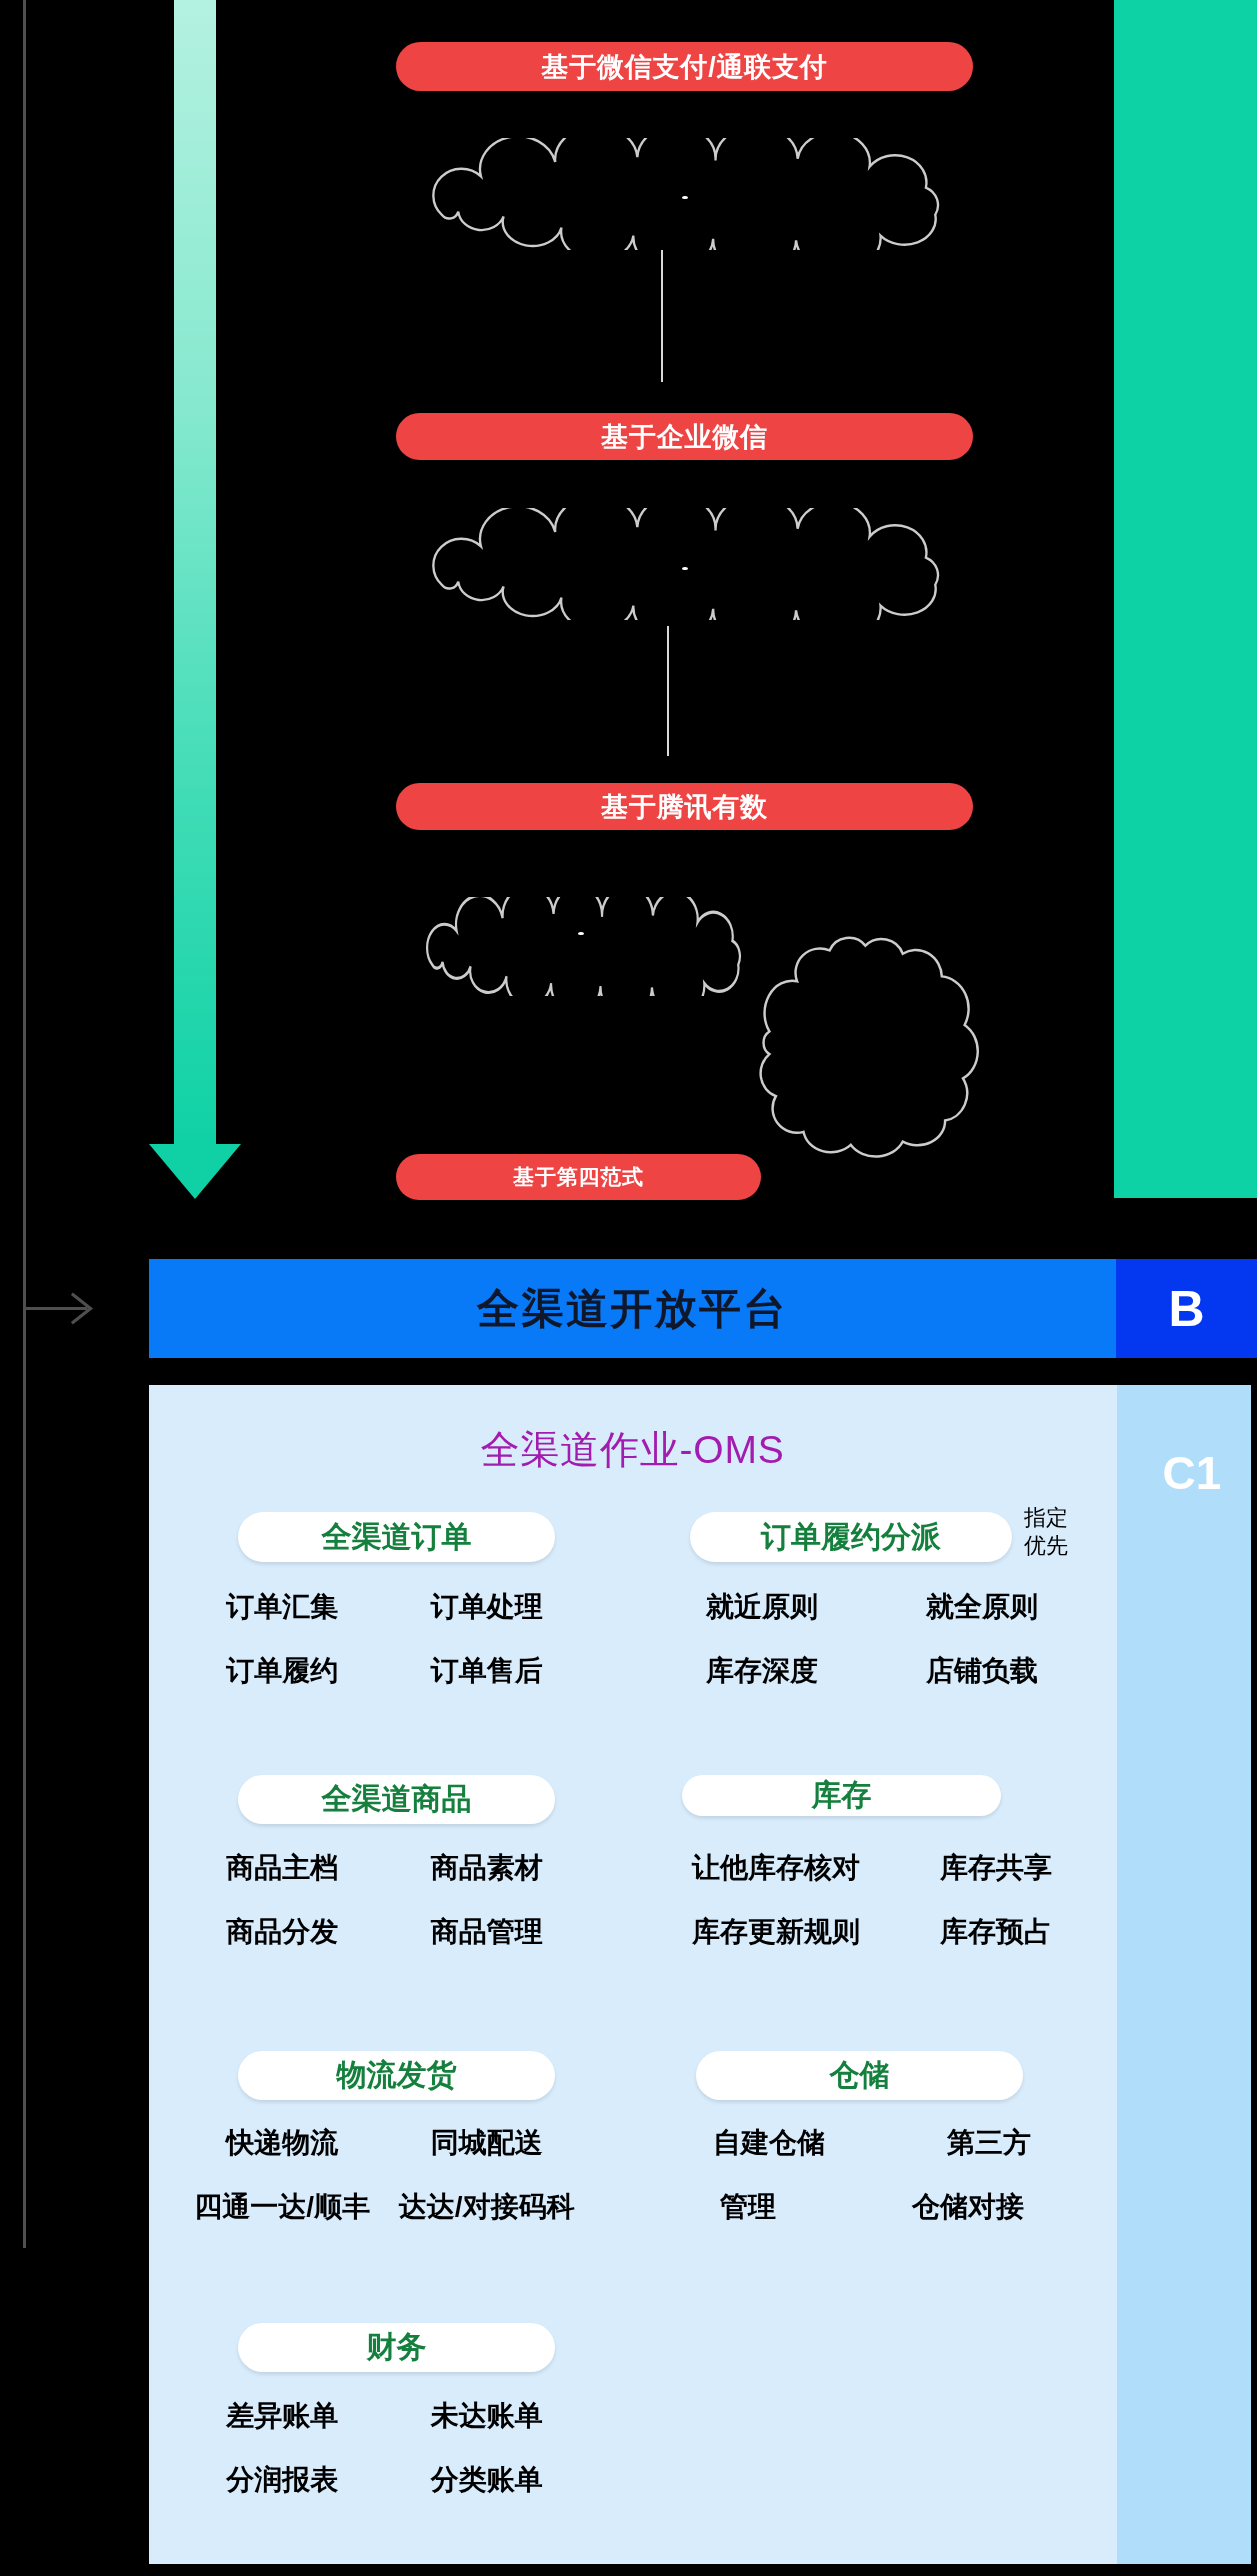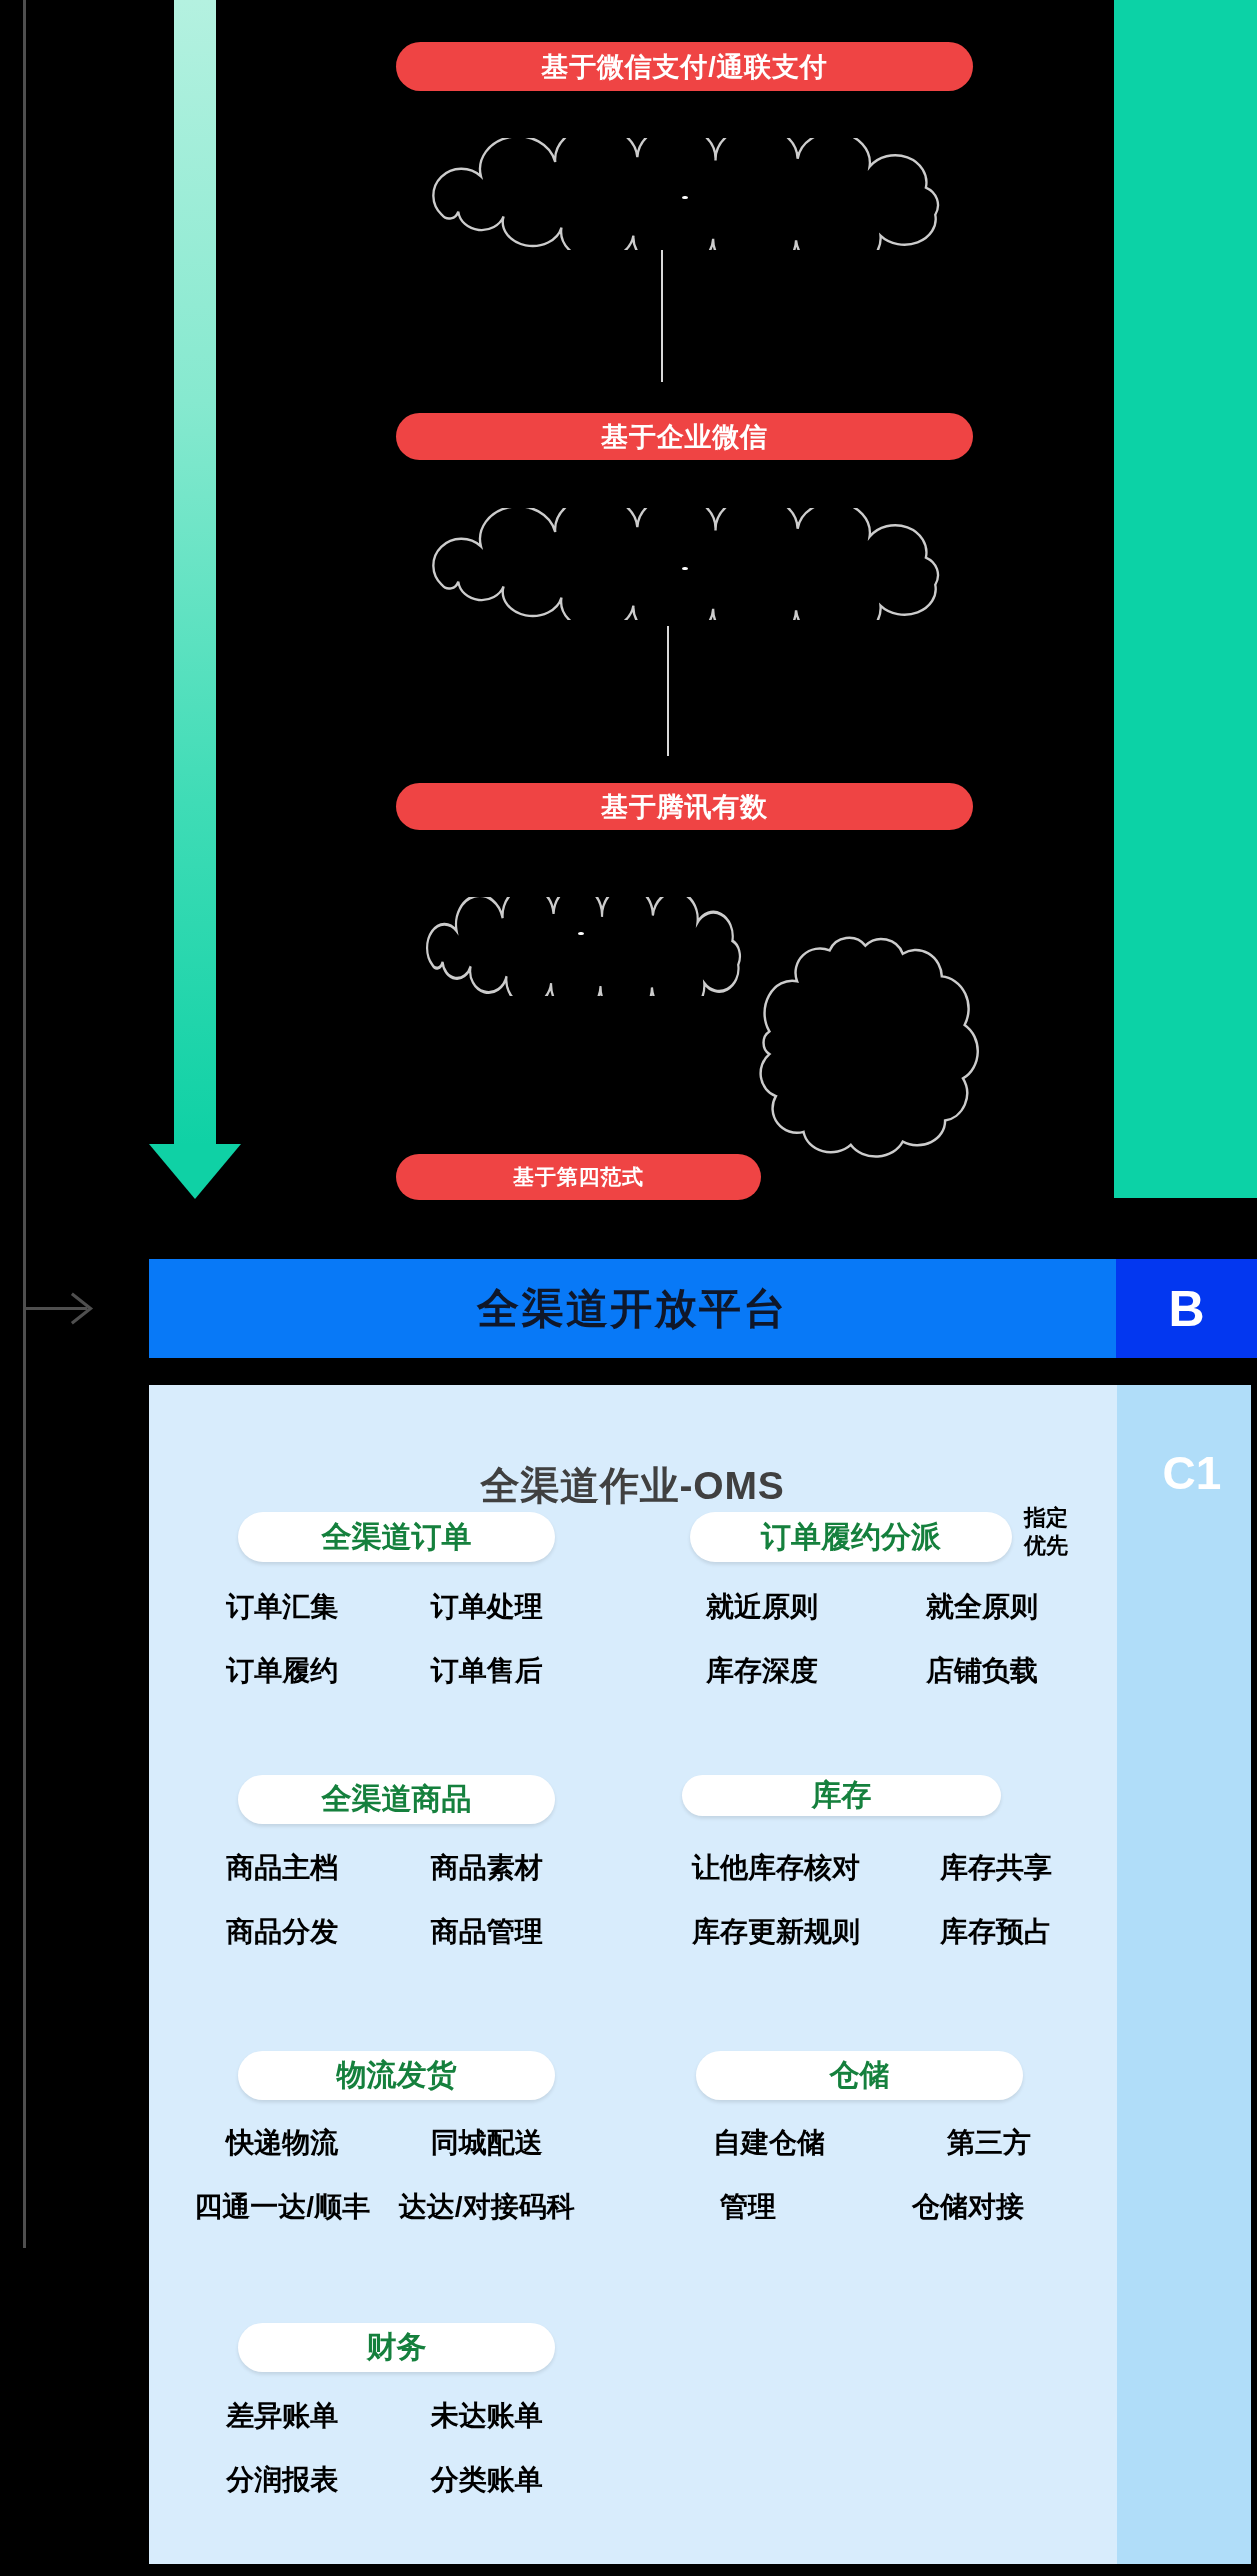--- a/index.html
+++ b/index.html
@@ -28,25 +28,25 @@
   .banner{position:absolute;left:149px;top:1259px;width:967px;height:99px;background:#0879f7;
     display:flex;align-items:center;justify-content:center;color:#0f172a;font-weight:700;font-size:42px;letter-spacing:2.4px;}
   .banner-tag{position:absolute;left:1116px;top:1259px;width:141px;height:99px;background:#0337f0;
     display:flex;align-items:center;justify-content:center;color:#fff;font-weight:700;font-size:50px;}
   
   .panel{position:absolute;left:149px;top:1385px;width:1102px;height:1179px;background:#d8ecfc;}
   .panel-strip{position:absolute;left:968px;top:0;width:134px;height:1179px;background:#b0ddf9;}
   .panel-tag{position:absolute;left:968px;top:61px;width:150px;text-align:center;
     color:#fff;font-weight:700;font-size:46px;}
   .panel-title{position:absolute;left:0;top:38px;width:967px;text-align:center;
-    color:#404040;font-weight:700;font-size:39px;letter-spacing:0.8px;margin-top:36px;}
+    color:#a21caf;font-weight:400;font-size:39px;letter-spacing:0.8px;}
   
   .pill-white{position:absolute;background:#fff;border-radius:27px;display:flex;align-items:center;
     justify-content:center;color:#15803d;font-weight:700;font-size:30px;box-shadow:0 2.4px 3.9px rgba(0,0,0,0.10);}
-  .note{position:absolute;color:#000;font-weight:700;font-size:22px;line-height:28px;text-align:left;}
+  .note{position:absolute;color:#000;font-weight:400;font-size:22px;line-height:28px;text-align:left;}
   .row{position:absolute;display:flex;justify-content:space-around;align-items:center;
     color:#000;font-weight:700;font-size:28px;white-space:nowrap;}
   .grp-l{left:31px;width:409px;}
   .grp-r{left:503px;width:440px;}
 </style>
 </head>
 <body>
 
 <div id="canvas">
 

